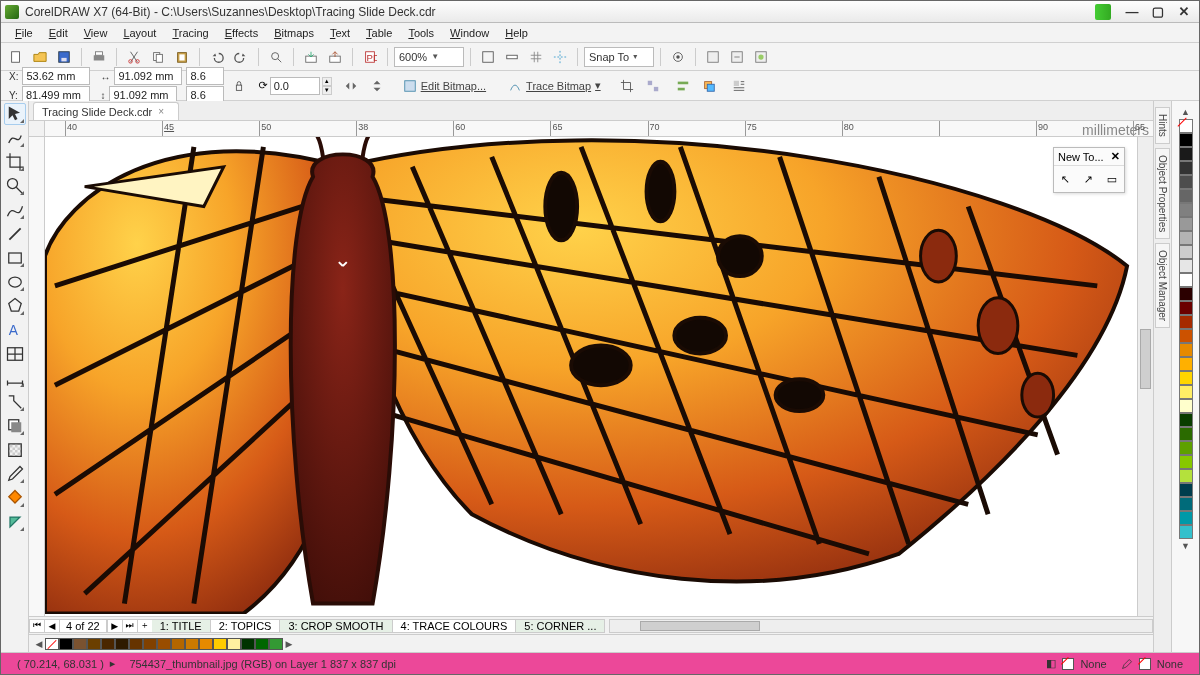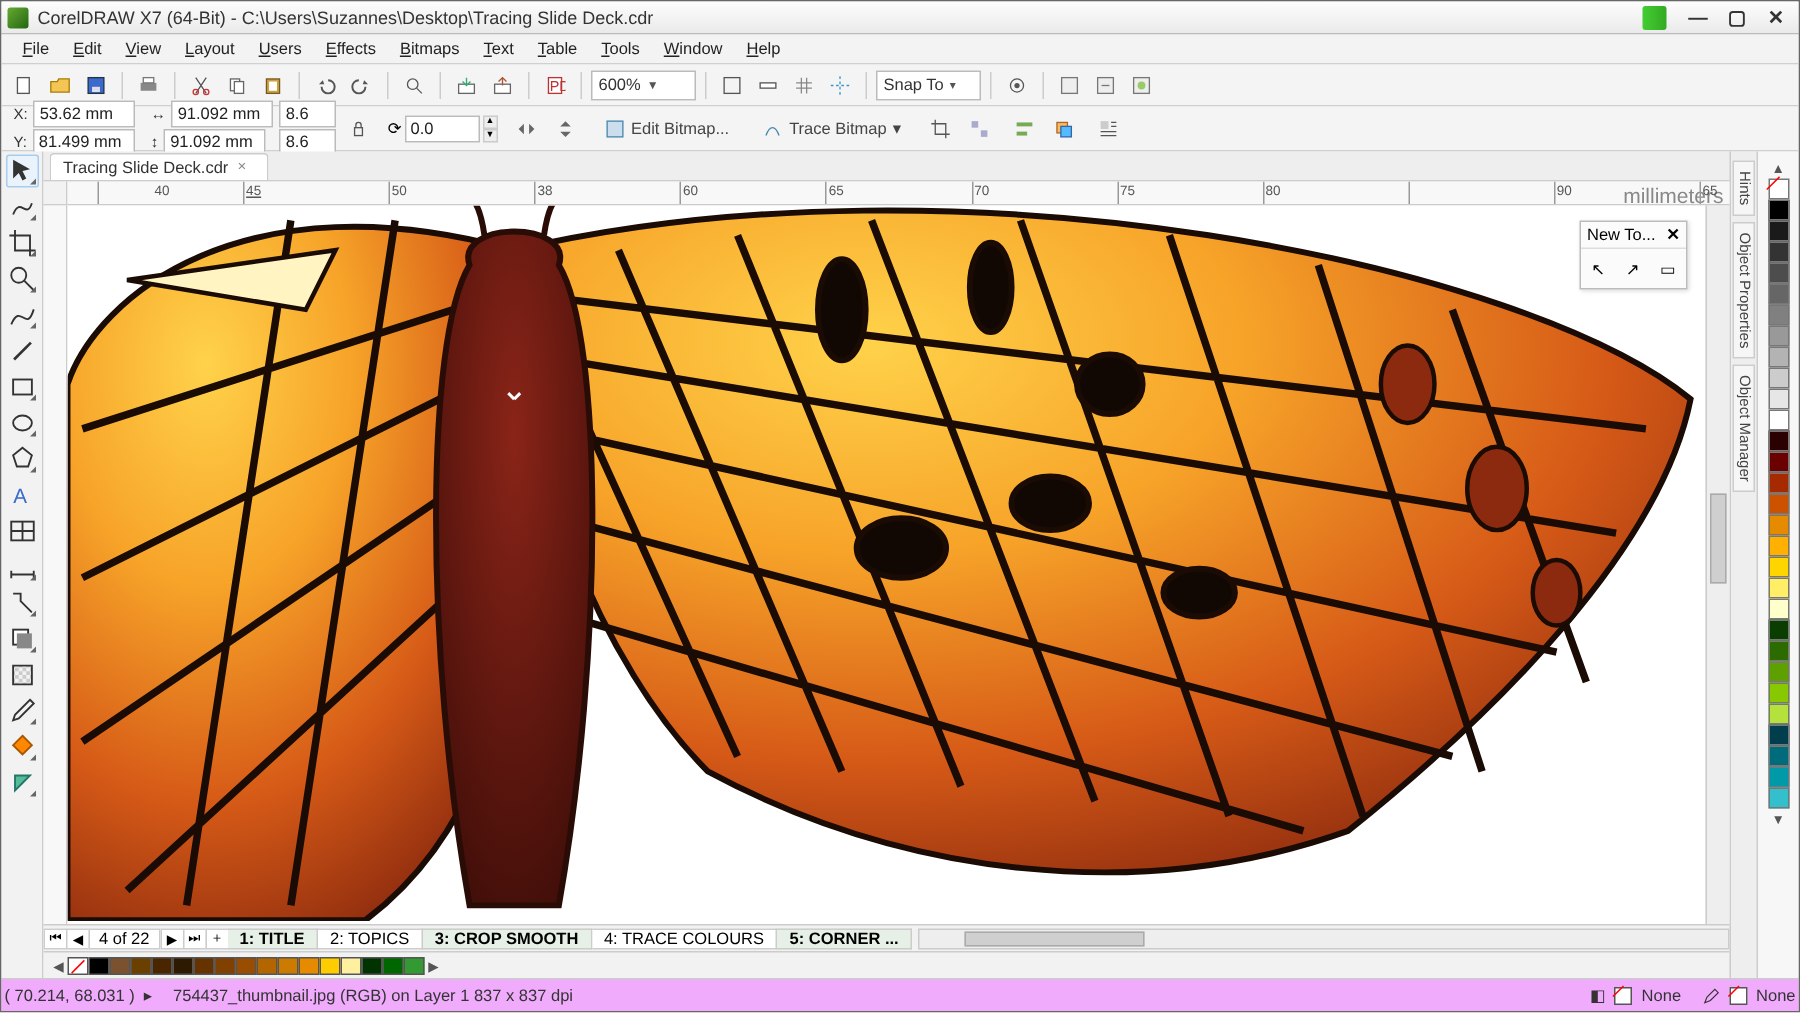--- a/index.html
+++ b/index.html
@@ -17,21 +17,21 @@
 
 .menubar { height: 20px; background: #f3f3f3; display: flex; align-items: center; padding: 0 6px; border-bottom: 1px solid #d0d0d0; }
 .menubar .item { padding: 2px 8px; color:#222; }
 .menubar .item:first-letter { text-decoration: underline; }
 
 
 .toolbar { height: 28px; background: #f4f4f4; display: flex; align-items: center; padding: 0 4px; border-bottom: 1px solid #d0d0d0; gap: 2px; }
 .toolbar .sep { width: 1px; height: 18px; background: #ccc; margin: 0 4px; }
 .tbtn { width: 22px; height: 22px; display: flex; align-items: center; justify-content: center; border: 1px solid transparent; border-radius: 2px; color:#444; }
 .tbtn svg { width: 14px; height: 14px; }
-.tbtn.wide { width: auto; padding: 0 6px; gap: 4px; }
+.tbtn.wide { width: auto; padding: 0 6px; gap: 4px; text-decoration: underline; }
 .combo { height: 20px; border: 1px solid #bbb; background: #fff; display: flex; align-items: center; padding: 0 4px; gap: 4px; font-size:11px; color:#333; }
 .combo .arrow { font-size: 8px; color:#555; }
 .numbox { width: 68px; height: 18px; border: 1px solid #bbb; background: #fff; display: flex; align-items: center; padding: 0 3px; font-size: 11px; color:#222; }
 .spin { width: 10px; display: flex; flex-direction: column; }
 .spin div { height: 9px; font-size: 6px; line-height: 6px; text-align: center; background:#eee; border:1px solid #ccc; }
 .lbl-sm { font-size: 10px; color:#333; padding: 0 2px; }
 
 
 .proprow { height: 30px; background: #f4f4f4; display: flex; align-items: center; padding: 0 6px; border-bottom: 1px solid #d0d0d0; gap: 4px; }
 .xy-group { display:flex; flex-direction:column; gap:1px; }
@@ -79,33 +79,33 @@
 .palette .none { background:#fff; position:relative; }
 .palette .none::after { content:""; position:absolute; inset:0; border-top:1px solid red; transform:rotate(-45deg);}
 .palette .arrow { font-size:9px; color:#555; margin:2px 0; }
 
 
 .pagebar { height:18px; background:#f2f2f2; border-top:1px solid #ccc; display:flex; align-items:center; font-size:10px; }
 .pagebar .nav { display:flex; align-items:center; }
 .pagebar .navbtn { width:16px; height:14px; display:flex; align-items:center; justify-content:center; border:1px solid #ccc; background:#fff; margin-right:-1px; font-size:9px; }
 .pagebar .count { padding:0 6px; border:1px solid #ccc; background:#fff; height:14px; display:flex; align-items:center; }
 .pagebar .ptab { padding:0 8px; height:14px; border:1px solid #ccc; border-left:none; background:#fff; display:flex; align-items:center; }
-.pagebar .ptab.g { background:#e6f0e6;font-weight:bold; }
+.pagebar .ptab.g { background:#e6f0e6; }
 .pagebar .scroll { flex:1; height:14px; background:#eee; border:1px solid #ccc; margin-left:4px; position:relative; }
 .pagebar .scroll .thumb { position:absolute; left:30px; top:1px; bottom:1px; width:120px; background:#cfcfcf; border:1px solid #aaa; }
 
 
 .colorrow { height:18px; background:#f2f2f2; border-top:1px solid #ccc; display:flex; align-items:center; padding:0 4px; gap:0; }
 .colorrow .arrow { width:12px; text-align:center; font-size:9px; color:#555; }
 .colorrow .sw { width:14px; height:12px; border:1px solid #555; }
 .colorrow .sw.none { background:#fff; position:relative; }
 .colorrow .sw.none::after { content:""; position:absolute; left:0; right:0; top:50%; border-top:1px solid red; transform:rotate(-45deg);}
 
 
-.status { height:22px; background:#f0abfc; border-top:1px solid #ccc; display:flex; align-items:center; padding:0 2px; gap:14px; color:#333; font-size:11px; }
+.status { height:22px; background:#ec4899; border-top:1px solid #ccc; display:flex; align-items:center; padding:0 16px; gap:14px; color:#333; font-size:11px; }
 .status .seg { display:flex; align-items:center; gap:6px; }
 .status .fill { flex:1; }
 .sw-mini { width:12px; height:12px; border:1px solid #555; background:#fff; position:relative;}
 .sw-mini.none::after{content:"";position:absolute;inset:0;border-top:1px solid red;transform:rotate(-45deg);}
 .pen-mini { width:12px; height:12px; }
 
 .vscroll { width:16px; background:#eee; border-left:1px solid #ccc; position:relative; }
 .vscroll .thumb { position:absolute; left:2px; right:2px; top:40%; height:60px; background:#cfcfcf; border:1px solid #aaa; }
 
 </style>
@@ -123,21 +123,21 @@
       <div class="winbtn">▢</div>
       <div class="winbtn">✕</div>
     </div>
   </div>
 
   <div class="menubar">
     <div class="item">File</div>
     <div class="item">Edit</div>
     <div class="item">View</div>
     <div class="item">Layout</div>
-    <div class="item">Users</div>
+    <div class="item">Tracing</div>
     <div class="item">Effects</div>
     <div class="item">Bitmaps</div>
     <div class="item">Text</div>
     <div class="item">Table</div>
     <div class="item">Tools</div>
     <div class="item">Window</div>
     <div class="item">Help</div>
   </div>
 
   <div class="toolbar">
@@ -511,21 +511,21 @@
           <span>Tracing Slide Deck.cdr</span>
           <span class="x">×</span>
         </div>
       </div>
 
       <div class="rulerrow">
         <div class="rcorner"></div>
         <div class="hruler">
           <span class="unit">millimeters</span>
         <div class="tick" style="left: 20px;"></div>
-            <div class="lbl" style="left: 22px; margin-left: 36px;">40</div>
+            <div class="lbl" style="left: 22px;">40</div>
             <div class="tick" style="left: 117.091px;"></div>
             <div class="lbl" style="left: 119.091px; text-decoration: underline;">45</div>
             <div class="tick" style="left: 214.182px;"></div>
             <div class="lbl" style="left: 216.182px;">50</div>
             <div class="tick" style="left: 311.273px;"></div>
             <div class="lbl" style="left: 313.273px;">38</div>
             <div class="tick" style="left: 408.364px;"></div>
             <div class="lbl" style="left: 410.364px;">60</div>
             <div class="tick" style="left: 505.455px;"></div>
             <div class="lbl" style="left: 507.455px;">65</div>

